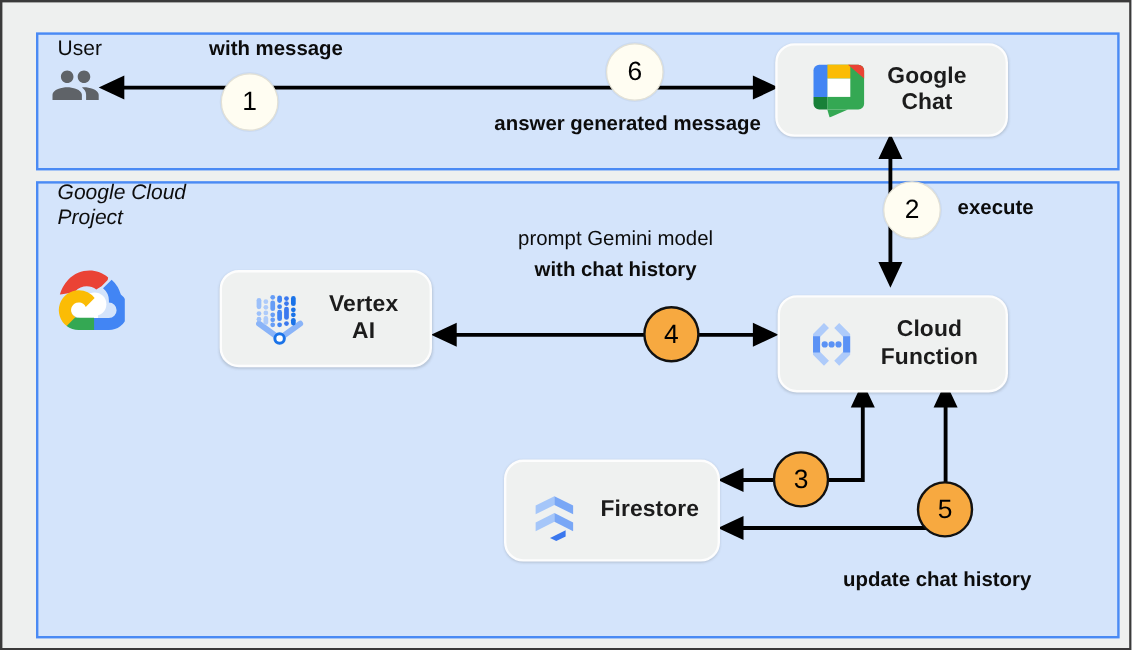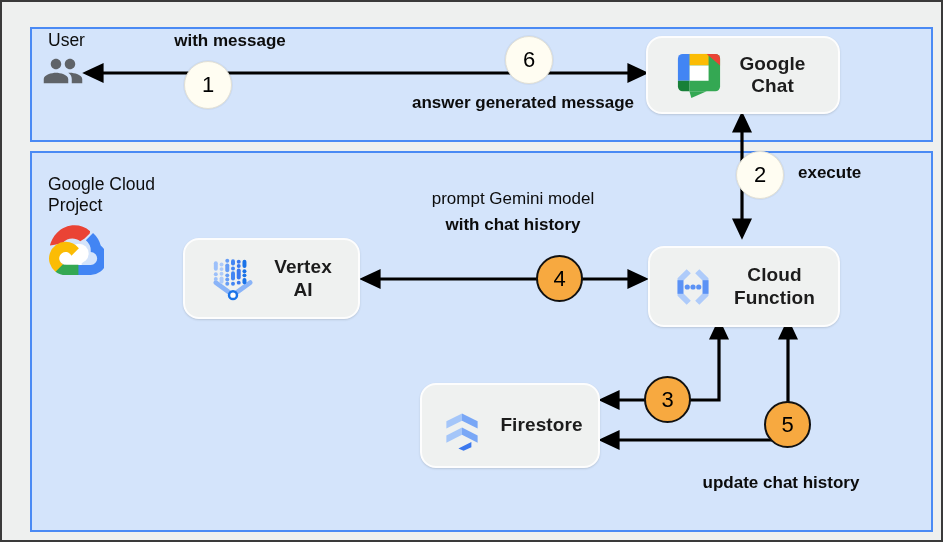--- a/index.html
+++ b/index.html
@@ -42,21 +42,21 @@
 </style>
 </head>
 <body>
 
 <div class="frame">
 
   <div class="zone zone-user"></div>
   <div class="zone zone-gcp"></div>
 
   <div class="zone-label" style="left:46px;top:28px;">User</div>
-  <div class="zone-label" style="left:46px;top:172px;width:112px;">Google Cloud Project</div>
+  <div class="zone-label" style="left:46px;top:148px;width:112px;font-style:italic;">Google Cloud Project</div>
 
   <div style="position:absolute;left:36px;top:48px;">
     <svg width="50" height="42" viewBox="0 0 24 24">
       <path fill="#5f6368" d="M16 11c1.66 0 2.99-1.34 2.99-3S17.66 5 16 5c-1.66 0-3 1.34-3 3s1.34 3 3 3zm-8 0c1.66 0 2.99-1.34 2.99-3S9.66 5 8 5C6.34 5 5 6.34 5 8s1.34 3 3 3zm0 2c-2.33 0-7 1.17-7 3.5V19h14v-2.5c0-2.33-4.67-3.5-7-3.5zm8 0c-.29 0-.62.02-.97.05 1.16.84 1.97 1.97 1.97 3.45V19h6v-2.5c0-2.33-4.67-3.5-7-3.5z"></path>
     </svg>
   </div>
 
   <div style="position:absolute;left:38px;top:220px;">
     <svg width="64" height="55" viewBox="0 0 17.5 15">
       <g fill="#ffffff">
@@ -114,21 +114,21 @@
         <rect x="14" y="2" width="20" height="12" fill="#fbbc04"></rect>
         <path fill="#ea4335" d="M32 2h9a5 5 0 0 1 5 5v7z"></path>
         <rect x="14" y="14" width="20" height="16" fill="#ffffff"></rect>
         <path fill="#4285f4" d="M7 2h7v28H2V7a5 5 0 0 1 5-5z"></path>
         <path fill="#188038" d="M2 30h12v11H7a5 5 0 0 1-5-5z"></path>
       </svg>
     </span>
     <span class="node-label" style="width:76px;">Google Chat</span>
   </div>
 
-  <div class="node" style="left:181px;top:236px;width:177px;height:81px;">
+  <div class="node" style="left:181px;top:223px;width:177px;height:81px;">
     <span style="display:flex;">
       <svg width="50" height="50" viewBox="0 0 48 48">
         <path d="M7.5 27.5 L24 39.5 L40.5 27.5" fill="none" stroke="#8ab4f8" stroke-width="4.6" stroke-linecap="round" stroke-linejoin="round"></path>
         <circle cx="24" cy="39.5" r="3.8" fill="#fff" stroke="#1a73e8" stroke-width="2.4"></circle>
         <g fill="#9cc0fa">
             <rect x="5.6" y="7" width="3.8" height="9" rx="1.9"></rect>
             <circle cx="7.5" cy="19.5" r="1.9"></circle>
             <circle cx="7.5" cy="24" r="1.9"></circle>
           </g>
         <g fill="#aecbfa">

